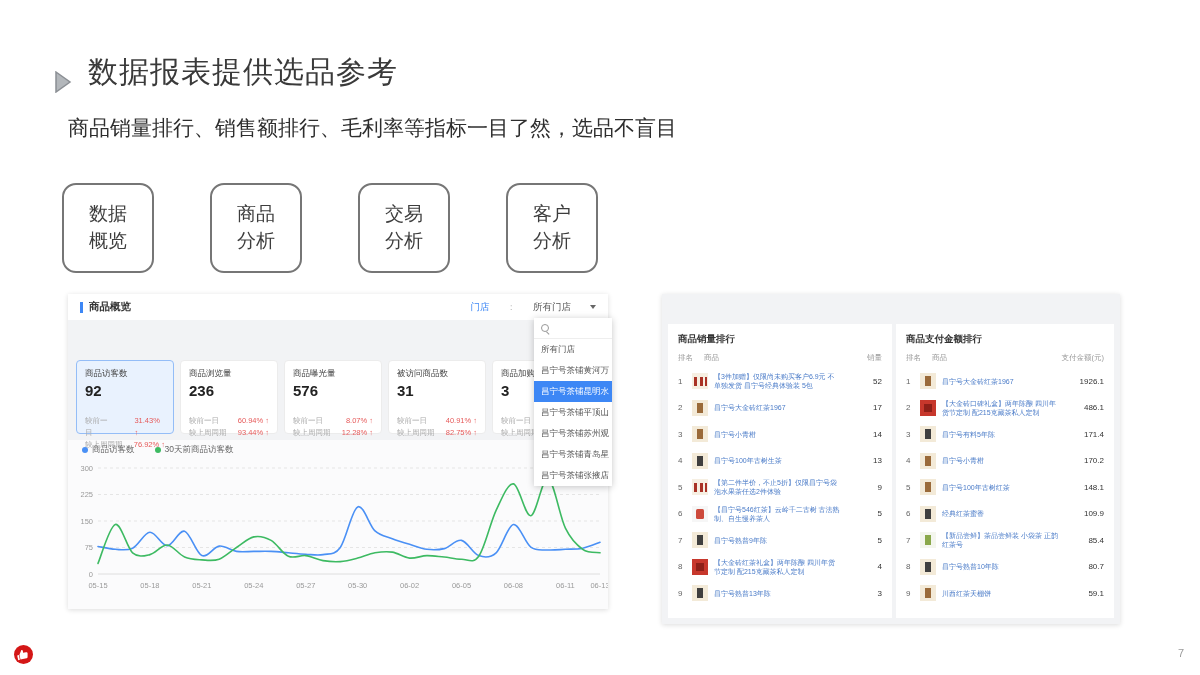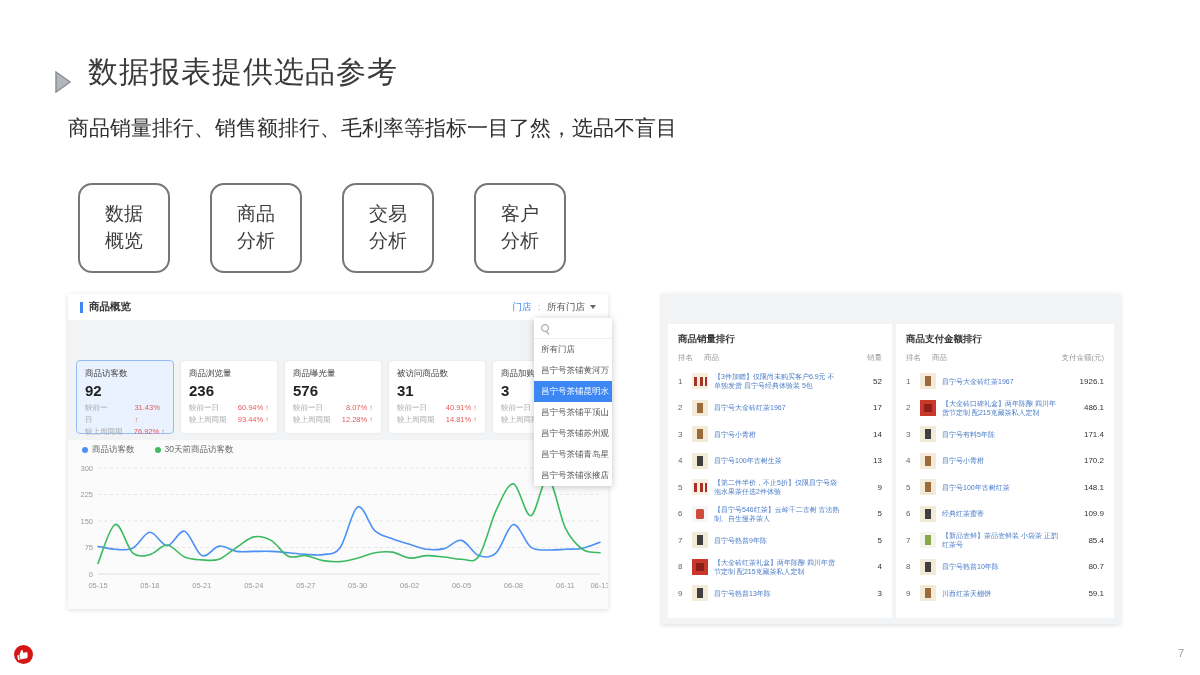--- a/index.html
+++ b/index.html
@@ -3,46 +3,46 @@
 <meta charset="utf-8">
 <style>
   html,body{margin:0;padding:0}
   body{width:1200px;height:675px;background:#fff;font-family:"Liberation Sans",sans-serif;position:relative;overflow:hidden}
 
   
   .title-row{position:absolute;left:55px;top:52px;display:flex;align-items:flex-end;gap:16px}
   .bullet{width:17px;height:22px;flex:none}
   .page-title{font-size:30px;font-weight:500;color:#3a3a3a;margin:0;letter-spacing:1px}
   .subtitle{position:absolute;left:68px;top:114px;font-size:21px;color:#2e2e2e;margin:0}
-  .boxes{position:absolute;left:78px;top:183px;display:flex;gap:40px}
+  .boxes{position:absolute;left:62px;top:183px;display:flex;gap:56px}
   .fbox{width:88px;height:86px;border:2px solid #767676;border-radius:14px;display:flex;flex-direction:column;align-items:center;justify-content:center;font-size:19px;color:#3d3d3d;line-height:1.4;background:#fff}
 
   
   .shot{position:absolute;background:#fbfbfc;box-shadow:0 1px 5px rgba(0,0,0,.14)}
   .left-shot{left:68px;top:294px;width:540px;height:315px}
   .right-shot{left:662px;top:294px;width:458px;height:330px;background:#f2f3f5}
 
   
   .panel-header{position:absolute;left:0;top:0;right:0;height:26px;background:#fff;display:flex;align-items:center;padding:0 12px;box-sizing:border-box;z-index:2}
   .vbar{width:3px;height:11px;background:#3d87f5;margin-right:6px}
   .ph-title{font-size:10.5px;font-weight:bold;color:#333}
-  .store-filter{margin-left:auto;display:flex;align-items:center;gap:3px;font-size:9.5px;cursor:pointer}
+  .store-filter{margin-left:auto;display:flex;align-items:center;gap:17px;font-size:9.5px;cursor:pointer}
   .sf-label{color:#3d87f5}
   .sf-sep{color:#bbb}
   .sf-value{color:#555}
   .caret{width:0;height:0;border-left:3.5px solid transparent;border-right:3.5px solid transparent;border-top:4.5px solid #666;margin-left:2px}
   .grey-band{position:absolute;left:0;top:26px;right:0;height:120px;background:#f2f3f5}
   .tabs{position:absolute;left:8px;top:36px;display:flex;z-index:1}
   .tab{width:84px;height:28px;line-height:28px;text-align:center;font-size:9.5px;color:#777;background:#ececee;border:1px solid #e2e3e5;border-bottom:none;box-sizing:border-box}
   .tab.on{background:#fff;color:#333;font-weight:bold;border-radius:3px 3px 0 0}
   .cards{position:absolute;left:8px;top:66px;display:flex;gap:6px;z-index:1}
   .mcard{width:98px;height:74px;background:#fff;border:1px solid #ececec;border-radius:4px;padding:7px 8px;box-sizing:border-box;cursor:pointer}
   .mcard.hl{background:#e9f2fe;border-color:#94bdf7}
   .mc-label{font-size:8.5px;color:#444}
-  .mc-value{font-size:15px;font-weight:bold;color:#222;margin:2px 0 3px}
+  .mc-value{font-size:15px;font-weight:bold;color:#222;margin:2px 0 16px}
   .mc-row{display:flex;justify-content:space-between;font-size:7.5px;line-height:1.6}
   .mc-k{color:#aaa}
   .legend{position:absolute;left:14px;top:150px;display:flex;gap:20px;font-size:8.5px;color:#666;align-items:center;z-index:1}
   .leg-item{display:flex;align-items:center;cursor:pointer}
   .dot{width:6px;height:6px;border-radius:50%;display:inline-block;margin-right:4px}
   #trend-svg{position:absolute;left:0;top:162px;width:540px;height:150px}
 
   
   .dropdown{position:absolute;left:466px;top:24px;width:78px;background:#fff;box-shadow:0 1px 7px rgba(0,0,0,.22);z-index:6;font-size:8.5px}
   .dd-search{height:20px;border-bottom:1px solid #eee;display:flex;align-items:center;padding:0 7px;cursor:text}
@@ -175,21 +175,21 @@
 
       <div class="mcard">
         <div class="mc-label">被访问商品数</div>
         <div class="mc-value">31</div>
         <div class="mc-row">
           <span class="mc-k">较前一日</span>
           <span class="mc-v" style="color: rgb(230, 90, 90);">40.91% ↑</span>
         </div>
         <div class="mc-row">
           <span class="mc-k">较上周同期</span>
-          <span class="mc-v" style="color: rgb(230, 90, 90);">14.81% ↑</span>
+          <span class="mc-v" style="color: rgb(230, 90, 90);">82.75% ↑</span>
         </div>
       </div>
 
       <div class="mcard">
         <div class="mc-label">商品加购数</div>
         <div class="mc-value">3</div>
         <div class="mc-row">
           <span class="mc-k">较前一日</span>
           <span class="mc-v" style="color: rgb(39, 163, 108);">72.3% ↓</span>
         </div>

